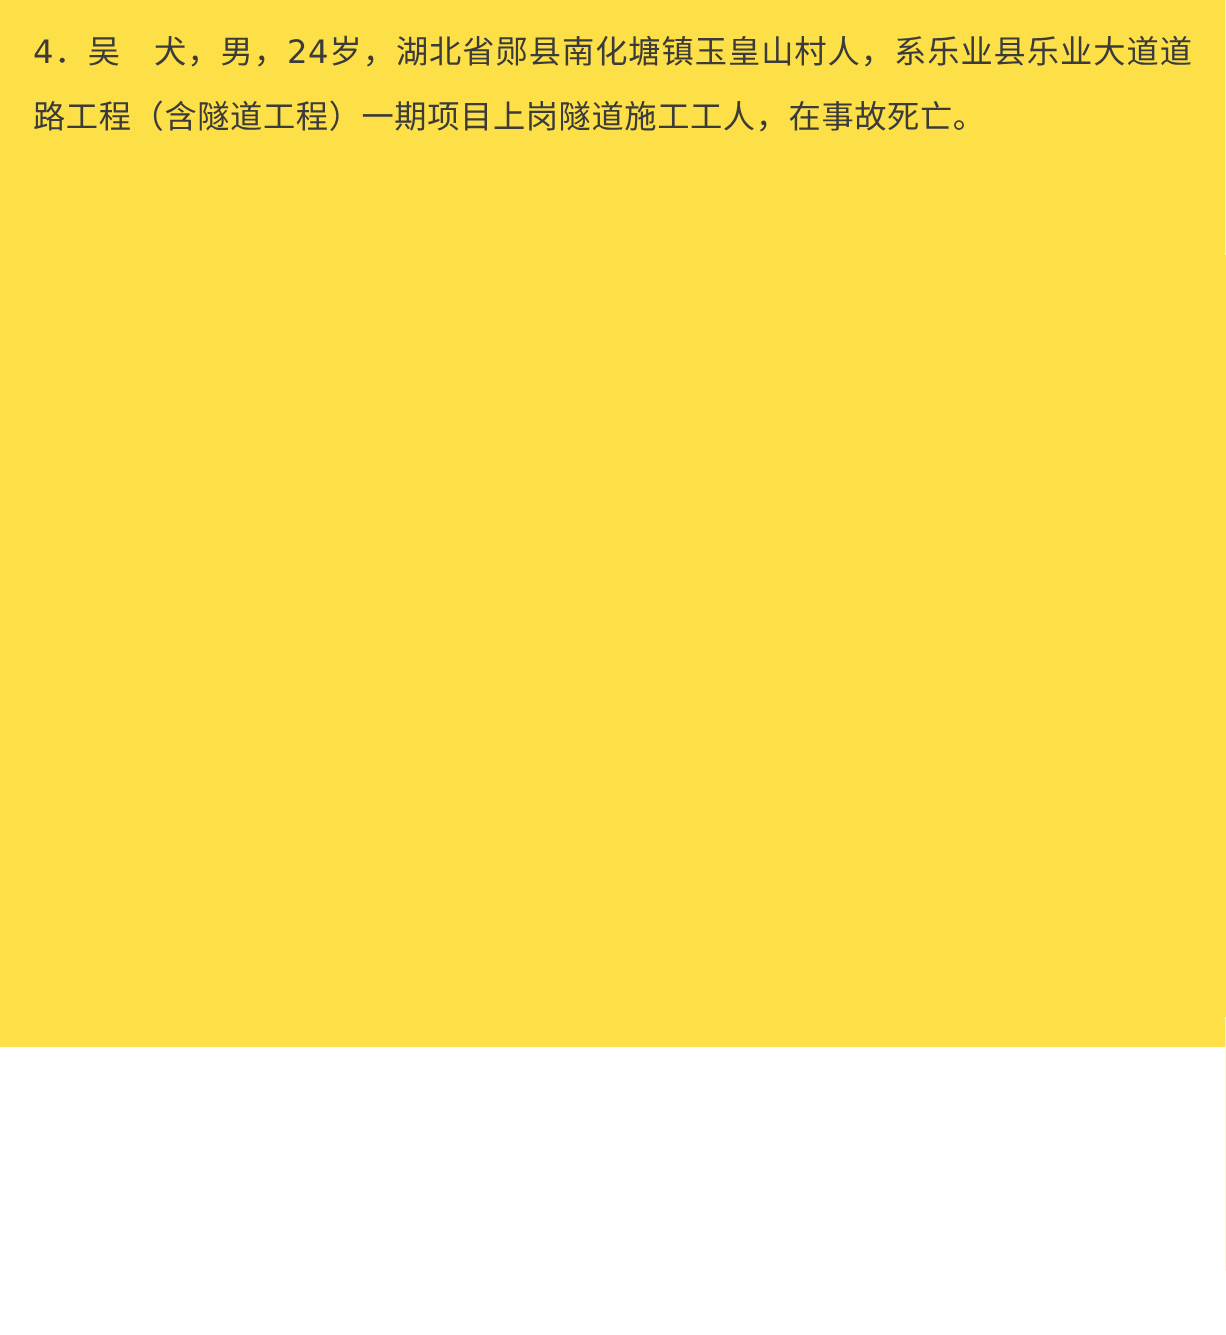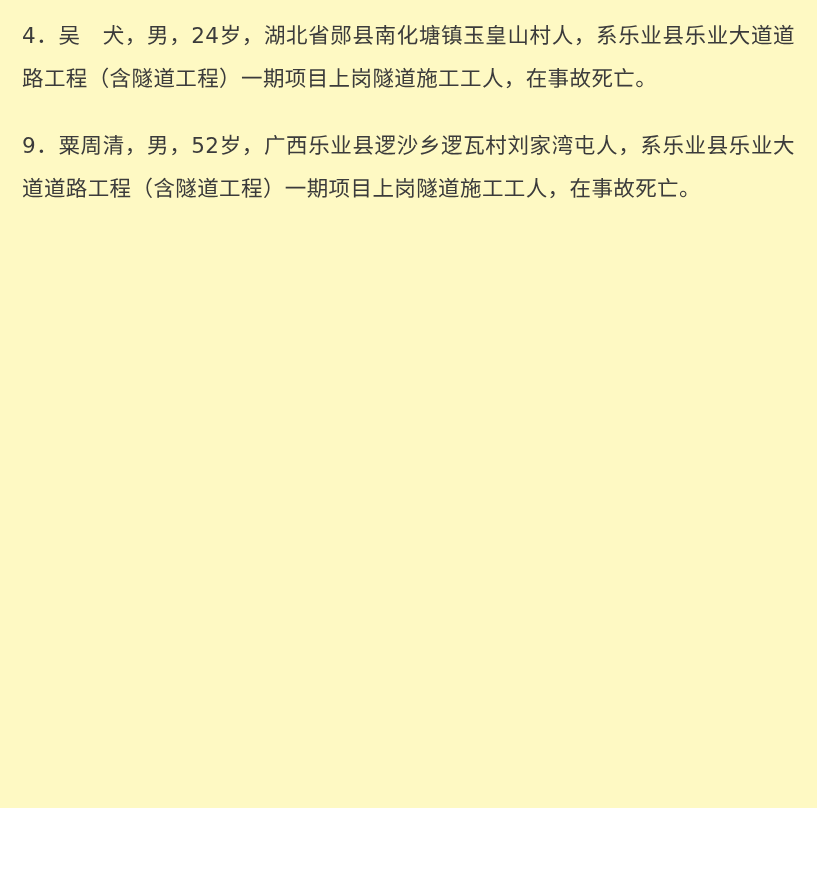--- a/index.html
+++ b/index.html
@@ -11,37 +11,36 @@
   body {
     width: 817px;
     height: 890px;
     font-family: "DejaVu Sans", "Liberation Sans", sans-serif;
     color: #3c3c3c;
     overflow: hidden;
   }
   .page {
     box-sizing: border-box;
     width: 817px;
-    height: 808px;
+    height: 698px;
     padding: 14px 22px 0 22px;
-    background: #fef9c3;
+    background: #fde047;
   }
   .para {
     font-size: 21.5px;
     line-height: 43px;
     letter-spacing: 0.4px;
     text-align: justify;
     text-justify: inter-ideograph;
     color: #3b3b3b;
     margin: 0 0 24px 0;
     word-break: break-all;
   }
   .para:last-child {
     margin-bottom: 0;
   }
 </style>
 </head>
 <body>
 
 <div class="page">
   <p class="para">4．吴　犬，男，24岁，湖北省郧县南化塘镇玉皇山村人，系乐业县乐业大道道路工程（含隧道工程）一期项目上岗隧道施工工人，在事故死亡。</p>
-  <p class="para">9．粟周清，男，52岁，广西乐业县逻沙乡逻瓦村刘家湾屯人，系乐业县乐业大道道路工程（含隧道工程）一期项目上岗隧道施工工人，在事故死亡。</p>
 </div>
 
 </body></html>

